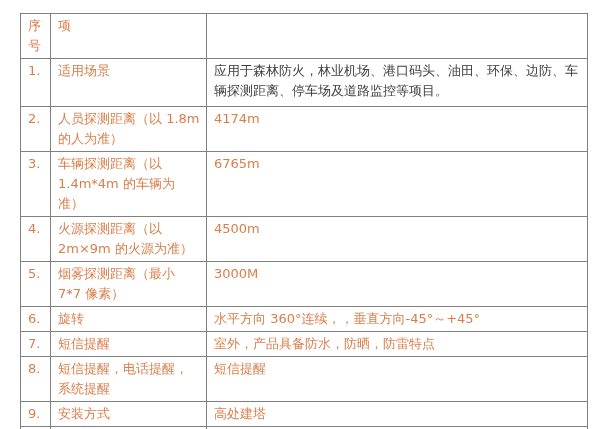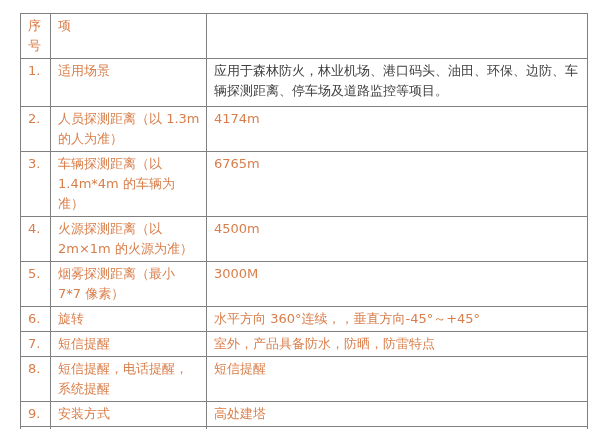--- a/index.html
+++ b/index.html
@@ -51,31 +51,31 @@
     </tr>
   </thead>
   <tbody>
       <tr style="height: 48px;">
         <td>1.</td>
         <td>适用场景</td>
         <td class="dark">应用于森林防火，林业机场、港口码头、油田、环保、边防、车辆探测距离、停车场及道路监控等项目。</td>
       </tr>
       <tr style="height: 42px;">
         <td>2.</td>
-        <td>人员探测距离（以 1.3m 的人为准）</td>
+        <td>人员探测距离（以 1.8m 的人为准）</td>
         <td>4174m</td>
       </tr>
       <tr style="height: 42px;">
         <td>3.</td>
         <td>车辆探测距离（以 1.4m*4m 的车辆为准）</td>
         <td>6765m</td>
       </tr>
       <tr style="height: 42px;">
         <td>4.</td>
-        <td>火源探测距离（以 2m×1m 的火源为准）</td>
+        <td>火源探测距离（以 2m×9m 的火源为准）</td>
         <td>4500m</td>
       </tr>
       <tr style="height: 40px;">
         <td>5.</td>
         <td>烟雾探测距离（最小 7*7 像素）</td>
         <td>3000M</td>
       </tr>
       <tr style="height: 22px;">
         <td>6.</td>
         <td>旋转</td>

